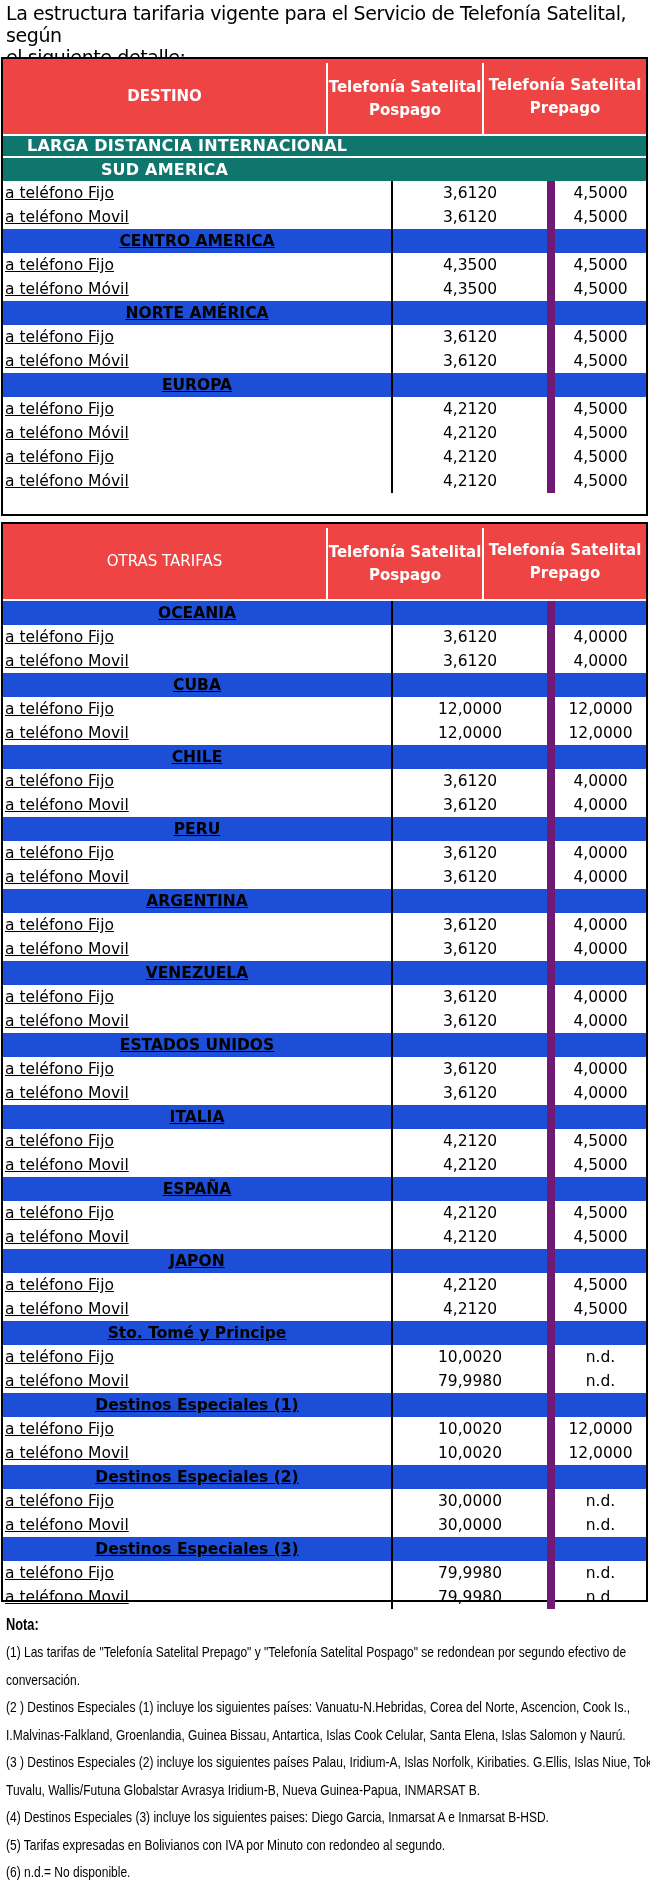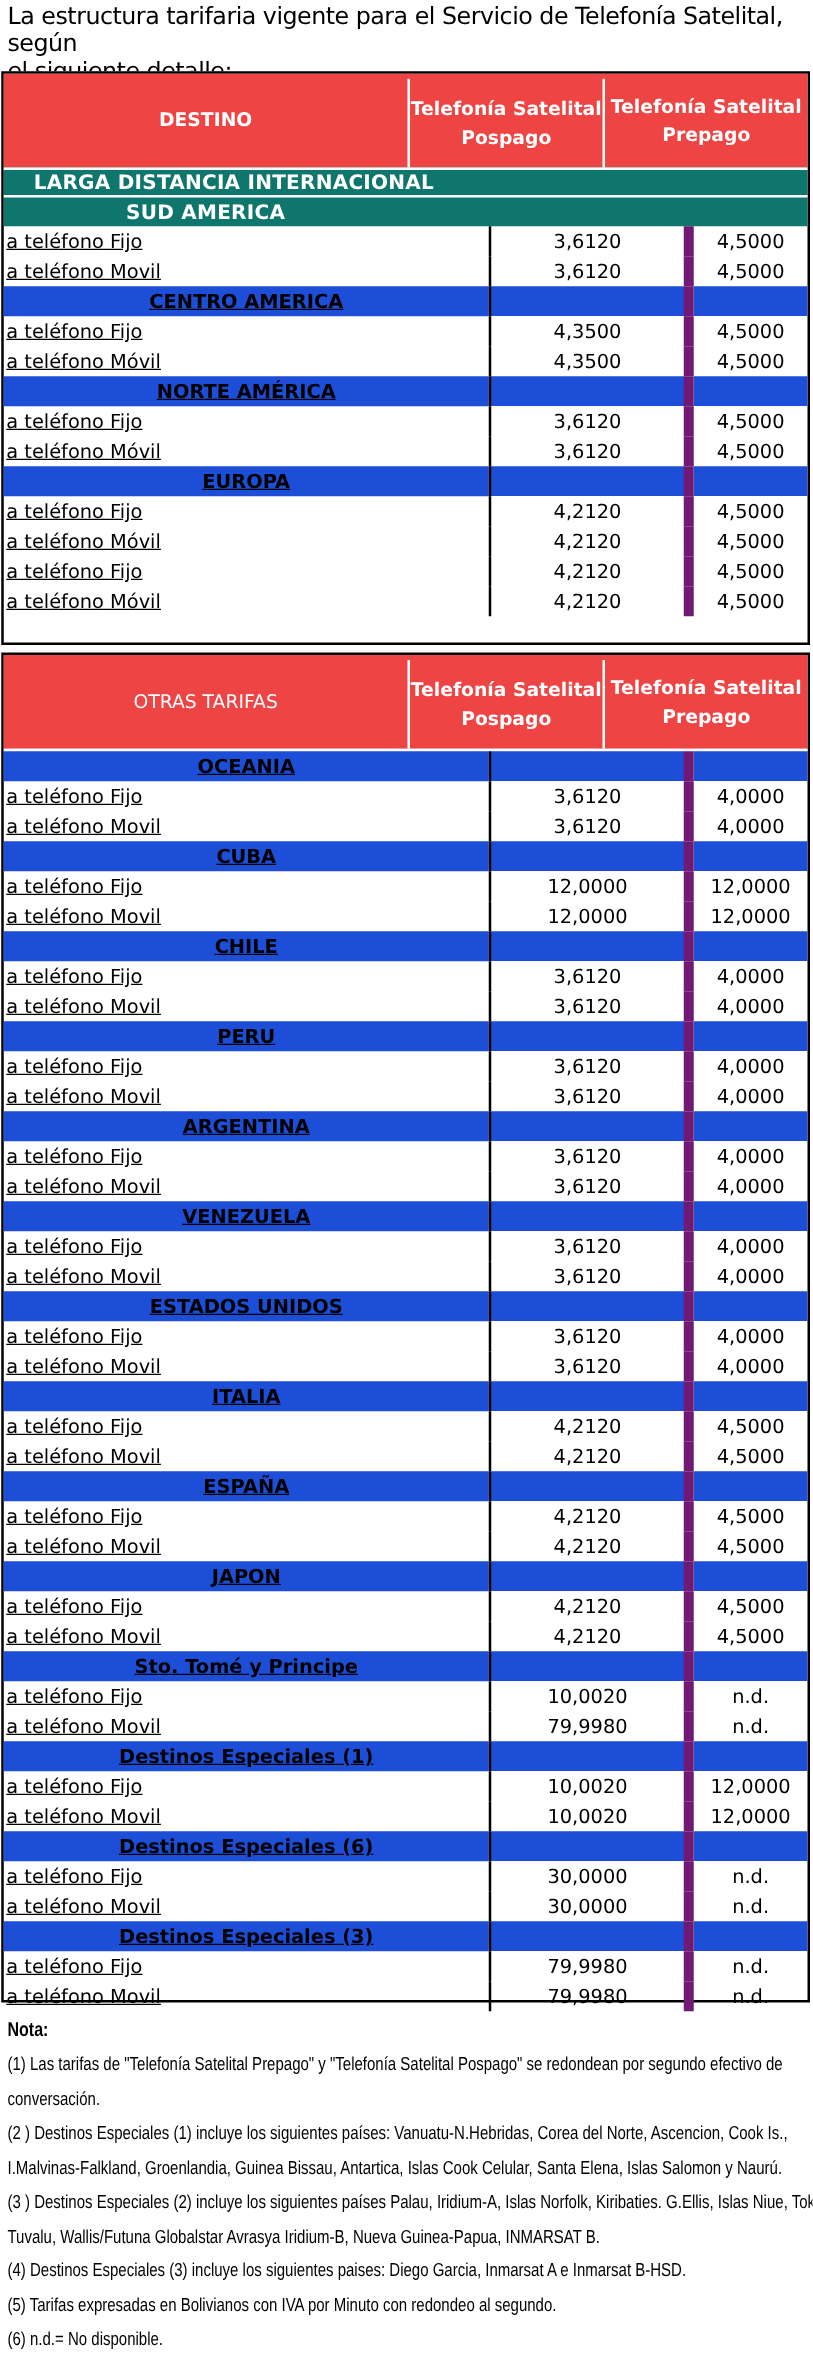--- a/index.html
+++ b/index.html
@@ -306,21 +306,21 @@
         <div class="c0">a teléfono Fijo</div>
         <div class="c1">10,0020</div>
         <div class="c2">12,0000</div>
       </div>
       <div class="row">
         <div class="c0">a teléfono Movil</div>
         <div class="c1">10,0020</div>
         <div class="c2">12,0000</div>
       </div>
       <div class="row grp">
-        <div class="c0">Destinos Especiales (6)</div>
+        <div class="c0">Destinos Especiales (2)</div>
         <div class="c1"></div>
         <div class="c2"></div>
       </div>
       <div class="row">
         <div class="c0">a teléfono Fijo</div>
         <div class="c1">30,0000</div>
         <div class="c2">n.d.</div>
       </div>
       <div class="row">
         <div class="c0">a teléfono Movil</div>

